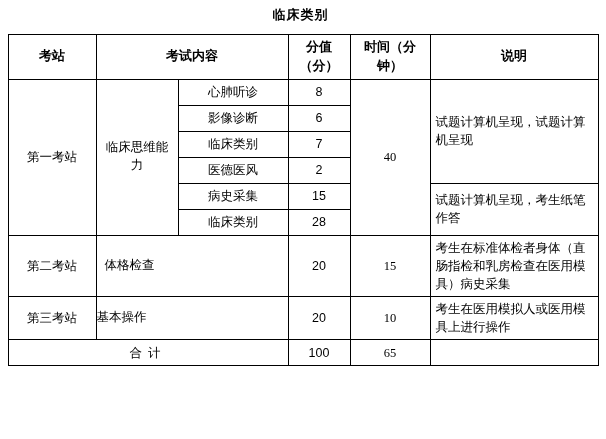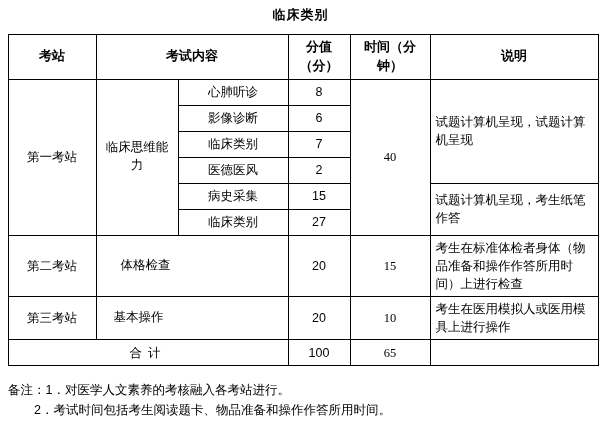--- a/index.html
+++ b/index.html
@@ -119,47 +119,43 @@
       </tr>
 
       <tr>
         <td class="item">病史采集</td>
         <td class="score">15</td>
         <td class="desc" rowspan="2">试题计算机呈现，考生纸笔作答</td>
       </tr>
 
       <tr>
         <td class="item">临床类别</td>
-        <td class="score">27</td>
+        <td class="score">28</td>
       </tr>
 
       <tr style="height:54px">
         <td class="station">第二考站</td>
-        <td class="subject l" colspan="2" style="text-align:left;padding-left:24px">体格检查</td>
+        <td class="subject l" colspan="2" style="text-align:left;padding-left:8px">体格检查</td>
         <td class="score">20</td>
         <td class="time">15</td>
-        <td class="desc">考生在标准体检者身体（物品准备和操作作答所用时间）上进行检查</td>
+        <td class="desc">考生在标准体检者身体（直肠指检和乳房检查在医用模具）病史采集</td>
       </tr>
 
       <tr style="height:42px">
         <td class="station">第三考站</td>
-        <td class="subject l" colspan="2" style="text-align:left;padding-left:17px">基本操作</td>
+        <td class="subject l" colspan="2" style="text-align:left;padding-left:0">基本操作</td>
         <td class="score">20</td>
         <td class="time">10</td>
         <td class="desc">考生在医用模拟人或医用模具上进行操作</td>
       </tr>
 
       <tr style="height:26px">
         <td class="total-label" colspan="3">合计</td>
         <td class="score">100</td>
         <td class="time">65</td>
         <td class="desc"></td>
       </tr>
 
     </tbody>
   </table>
 
-  <div class="notes">
-    <div class="line1">备注：1．对医学人文素养的考核融入各考站进行。</div>
-    <div class="line2">2．考试时间包括考生阅读题卡、物品准备和操作作答所用时间。</div>
-  </div>
 
 </div>
 
 </body></html>

